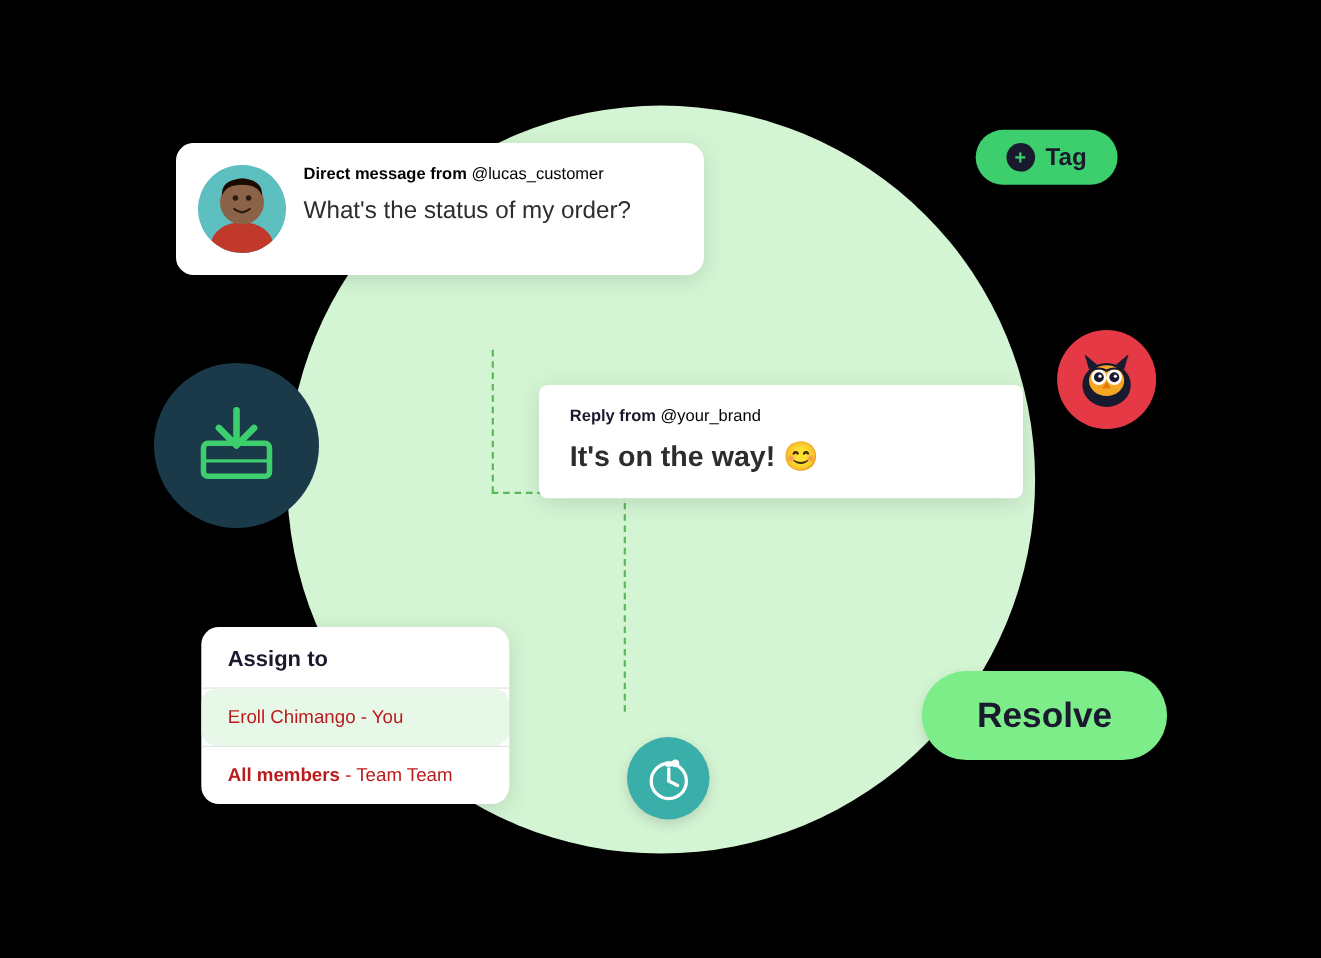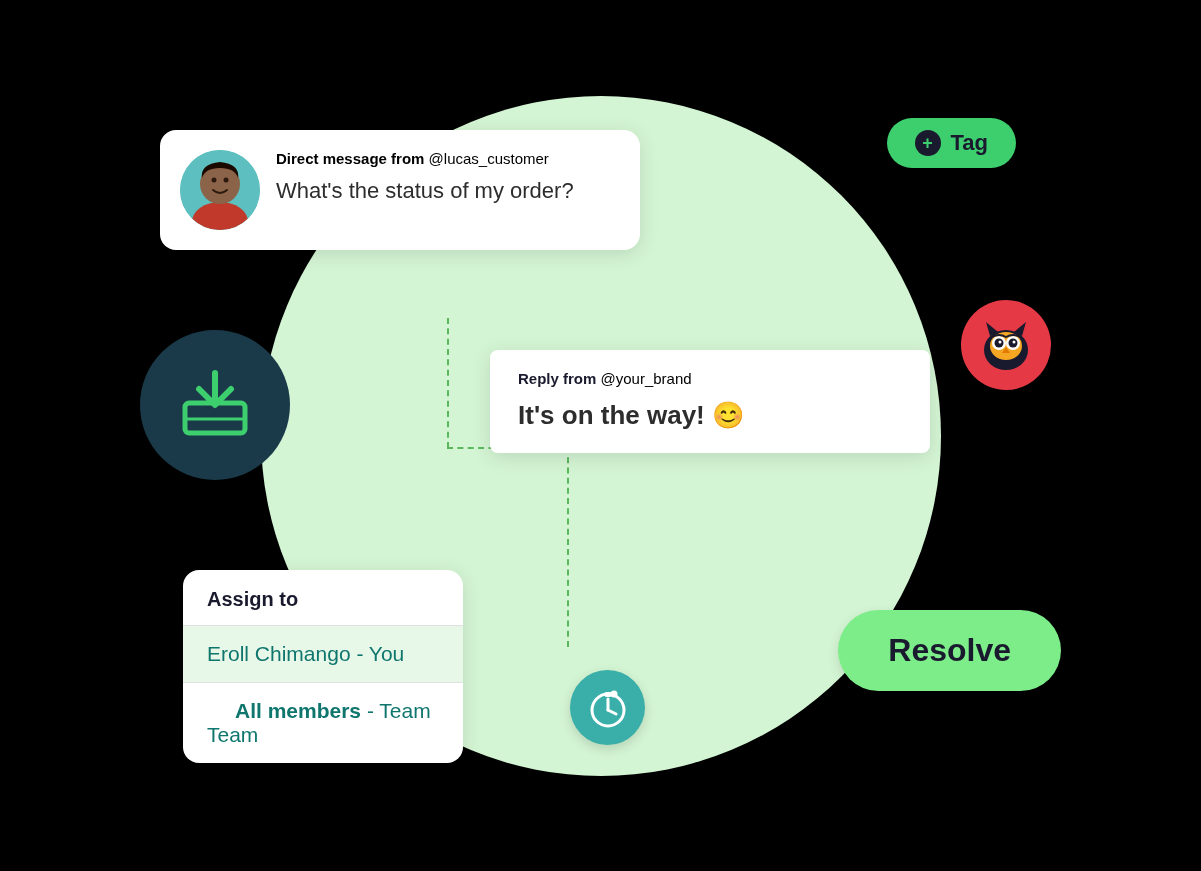--- a/index.html
+++ b/index.html
@@ -149,27 +149,27 @@
     }
 
     .assign-divider {
       height: 1px;
       background: #e0e0e0;
       margin: 0 0;
     }
 
     .assign-item {
       padding: 16px 24px;
-      font-size: 21px;
-      color: #0f766e;
+      font-size: 17px;
+      color: #b91c1c;
+      border-radius: 14px;
     }
 
     .assign-item .bold {
       font-weight: 700;
-      margin-left: 28px;
     }
 
     .assign-item-selected {
       background: #e8f8e8;
     }
 
     
     .tag-btn {
       position: absolute;
       top: 118px;

